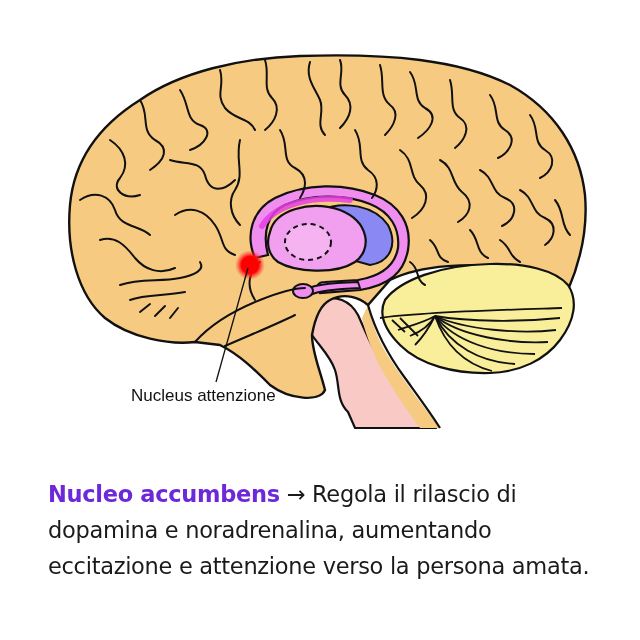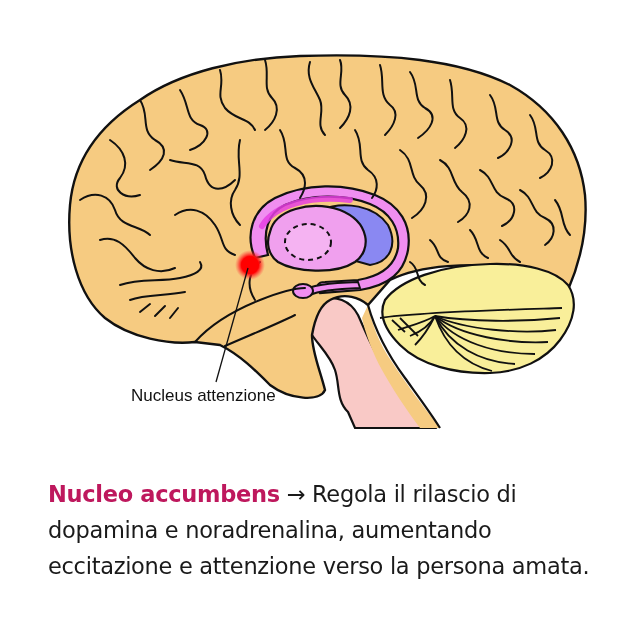--- a/index.html
+++ b/index.html
@@ -1,20 +1,20 @@
 <!DOCTYPE html>
 <html><head>
 <meta charset="utf-8">
 <style>
   html, body { margin: 0; padding: 0; background: #ffffff; }
   body { width: 640px; height: 640px; position: relative; overflow: hidden; font-family: "DejaVu Sans", sans-serif; }
   #figure { position: absolute; left: 0; top: 0; width: 640px; height: 450px; }
   #caption-label { position: absolute; left: 131px; top: 386px; font-family: "Liberation Sans", sans-serif; font-size: 17px; color: #111; letter-spacing: 0px; }
   #caption { position: absolute; left: 48px; top: 476px; width: 560px; font-family: "DejaVu Sans", sans-serif; font-size: 22.5px; line-height: 36px; color: #1a1a1a; letter-spacing: -0.3px; }
-  #caption b { font-weight: bold; color: #be185d; margin-top: 24px; }
+  #caption b { font-weight: bold; color: #6d28d9; margin-top: 24px; }
 </style>
 </head>
 <body>
 
 <svg id="figure" viewBox="0 0 640 450" width="640" height="450" xmlns="http://www.w3.org/2000/svg">
   <defs>
     <radialGradient id="redglow" cx="50%" cy="50%" r="50%">
       <stop offset="0%" stop-color="#ff0000"></stop>
       <stop offset="60%" stop-color="#ff1010"></stop>
       <stop offset="100%" stop-color="#ff4040" stop-opacity="0"></stop>

